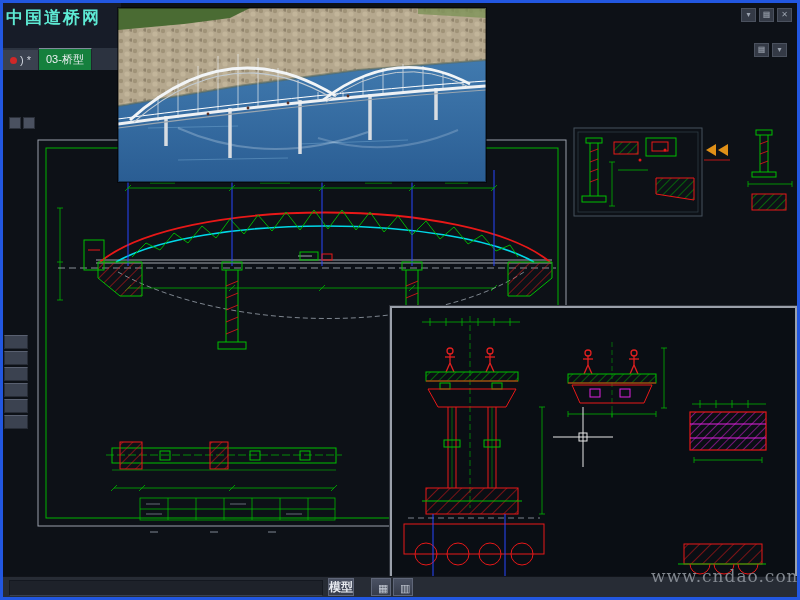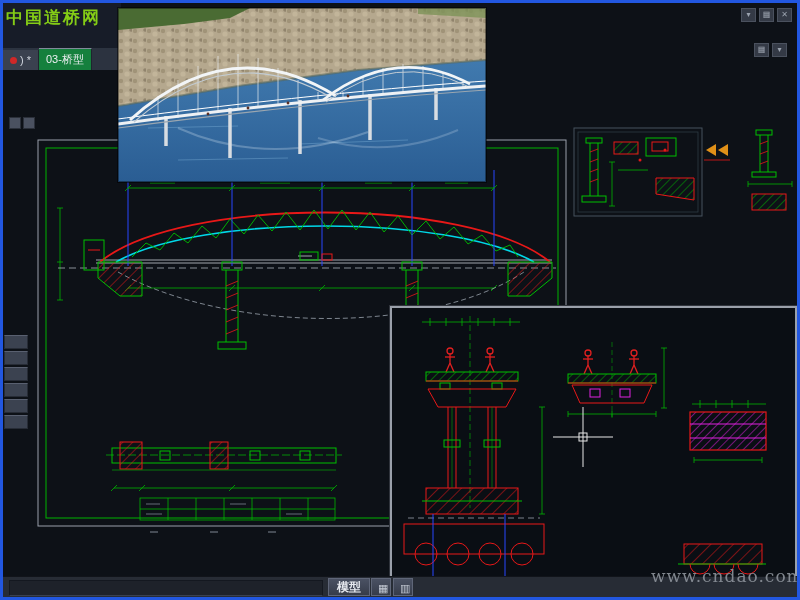--- a/index.html
+++ b/index.html
@@ -6,21 +6,21 @@
   .app{
     position:relative;width:800px;height:600px;box-sizing:border-box;
     border:3px solid #2257e0;background:#0d1117;overflow:hidden;
     font-family:"Liberation Sans",sans-serif;
   }
   
   .header-left{position:absolute;left:0;top:0;width:118px;height:67px;background:#171c28;z-index:3;}
   .wm-top{
     position:absolute;left:3px;top:3px;z-index:4;
     font-family:Liberation Sans, sans-serif;font-weight:bold;font-size:17px;
-    color:#84cc16;letter-spacing:2px;white-space:nowrap;
+    color:#5eead4;letter-spacing:2px;white-space:nowrap;
   }
   .tabbar{position:absolute;left:0;bottom:0;width:118px;height:22px;background:#2c3340;display:flex;align-items:flex-end;}
   .tab{height:20px;display:flex;align-items:center;gap:3px;padding:0 7px;font-size:11px;color:#cfd4dd;background:#3a414f;border-right:1px solid #20242e;cursor:default;}
   .tab-active{background:#15803d;color:#eceef2;border-top:1px solid #828a9a;height:21px;}
   .reddot{width:7px;height:7px;border-radius:50%;background:#d02828;display:inline-block;}
   .winicons{position:absolute;z-index:4;display:flex;gap:3px;}
   .winicons .ic{
     width:13px;height:12px;background:#343a46;border:1px solid #4a515e;
     color:#9aa2ae;font-size:8px;line-height:12px;text-align:center;
   }
@@ -43,21 +43,21 @@
   }
   
   .statusbar{position:absolute;left:0;top:573px;width:794px;height:21px;background:#272c35;border-top:1px solid #11141a;z-index:7;}
   .recess{position:absolute;left:6px;top:3px;width:312px;height:14px;background:#1e222a;border:1px solid #141820;border-bottom-color:#3a4150;}
   .btn{
     position:absolute;top:1px;height:18px;box-sizing:border-box;
     background:linear-gradient(#4a5163,#363c4a);border:1px solid #5f6678;
     color:#e6e9ef;font-size:12px;font-weight:bold;text-align:center;cursor:default;
     font-family:"Liberation Sans",sans-serif;
   }
-  .btn-model{left:325px;padding:0 8px;line-height:16px;}
+  .btn-model{left:325px;padding:0 0;line-height:16px;}
   .btn-lay{width:20px;font-size:11px;color:#c3c9d4;line-height:16px;font-weight:normal;}
   .btn-lay1{left:368px;} .btn-lay2{left:390px;}
   
   .wm-site{
     position:absolute;left:648px;top:563px;z-index:8;
     font-family:"DejaVu Serif",serif;font-size:17px;color:#8d939b;opacity:.9;letter-spacing:1px;
   }
 </style>
 </head>
 <body>

